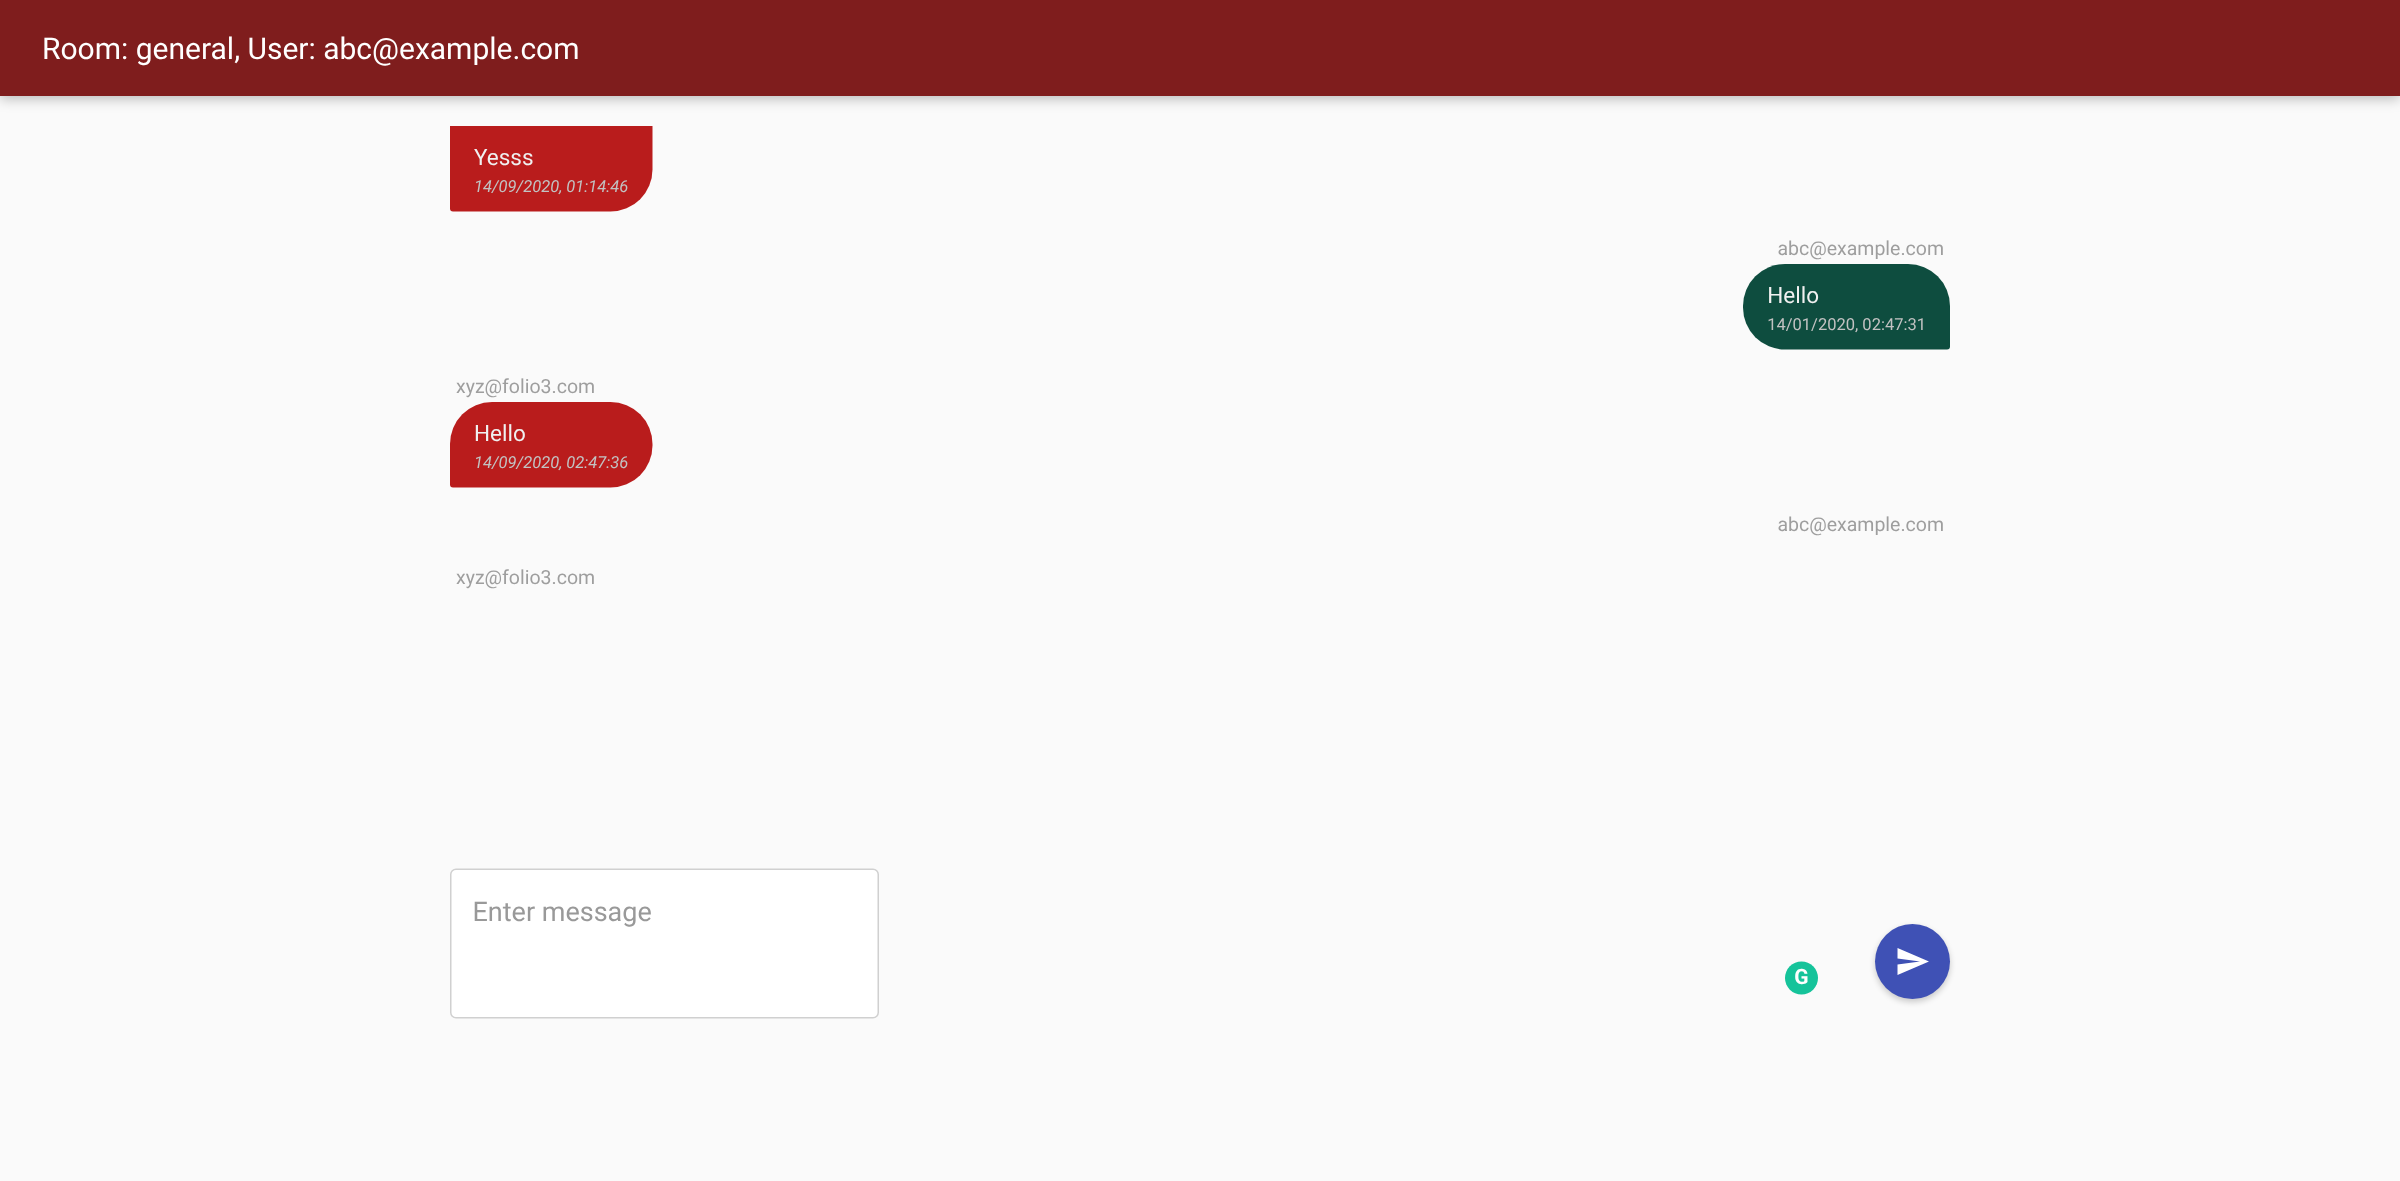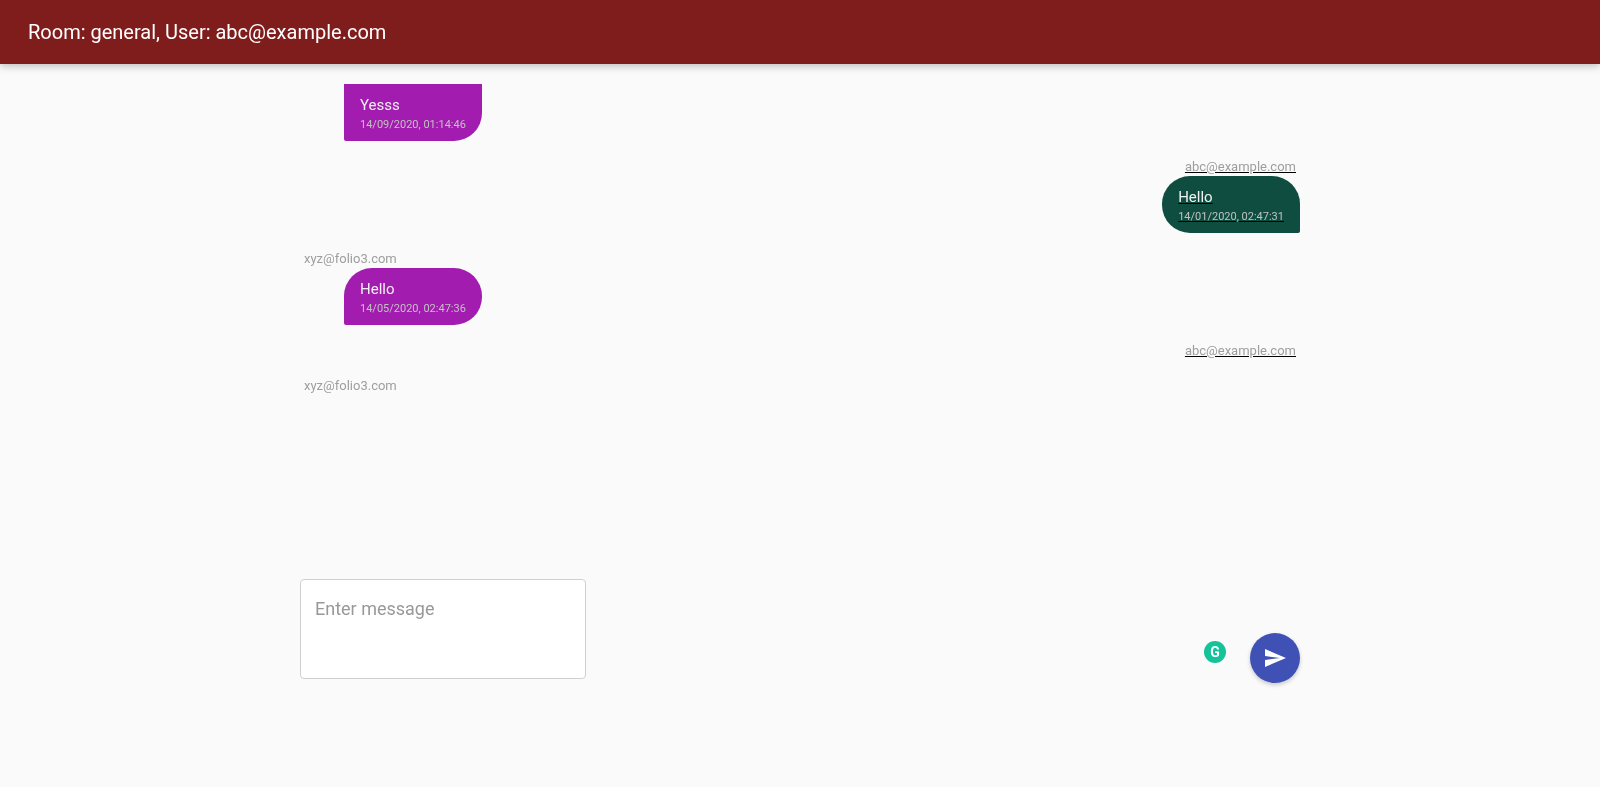--- a/index.html
+++ b/index.html
@@ -39,60 +39,60 @@
     .message-row {
       display: flex;
       flex-direction: column;
       margin-bottom: 18px;
     }
     .message-row.left {
       align-items: flex-start;
     }
     .message-row.right {
       align-items: flex-end;
-      text-decoration: underline;
     }
     .sender {
       font-size: 13px;
       color: #9e9e9e;
       margin-bottom: 2px;
       padding: 0 4px;
     }
     .bubble {
       padding: 12px 16px 10px 16px;
       border-radius: 28px;
       color: #fff;
       min-width: 110px;
       max-width: 400px;
     }
     .bubble.left {
-      background: #a21caf;
+      background: #b91c1c;
       border-bottom-left-radius: 2px;
-      margin-left: 44px;
     }
     .bubble.right {
       background: #0e4d3f;
       border-bottom-right-radius: 2px;
     }
     .msg-text {
       font-size: 15px;
       color: #f0f0f0;
     }
     .msg-time {
       font-size: 11px;
       color: #c2c2c2;
       margin-top: 4px;
       text-align: right;
     }
     .bubble.left .msg-time {
       text-align: right;
+      font-style: italic;
     }
     .input-row {
       display: flex;
-      align-items: flex-end;
+      align-items: center;
+      gap: 14px;
       padding-bottom: 100px;
     }
     .message-input {
       flex: 1;
       height: 100px;
       border: 1px solid #d0d0d0;
       border-radius: 4px;
       padding: 18px 50px 18px 14px;
       font-size: 18px;
       color: #333;
@@ -166,21 +166,21 @@
         <div class="sender">abc@example.com</div>
         <div class="bubble right">
           <div class="msg-text">Hello</div>
           <div class="msg-time">14/01/2020, 02:47:31</div>
         </div>
       </div>
       <div class="message-row left">
         <div class="sender">xyz@folio3.com</div>
         <div class="bubble left">
           <div class="msg-text">Hello</div>
-          <div class="msg-time">14/05/2020, 02:47:36</div>
+          <div class="msg-time">14/09/2020, 02:47:36</div>
         </div>
       </div>
       <div class="message-row right">
         <div class="sender">abc@example.com</div>
       </div>
       <div class="message-row left">
         <div class="sender">xyz@folio3.com</div>
       </div>
     </div>
 

